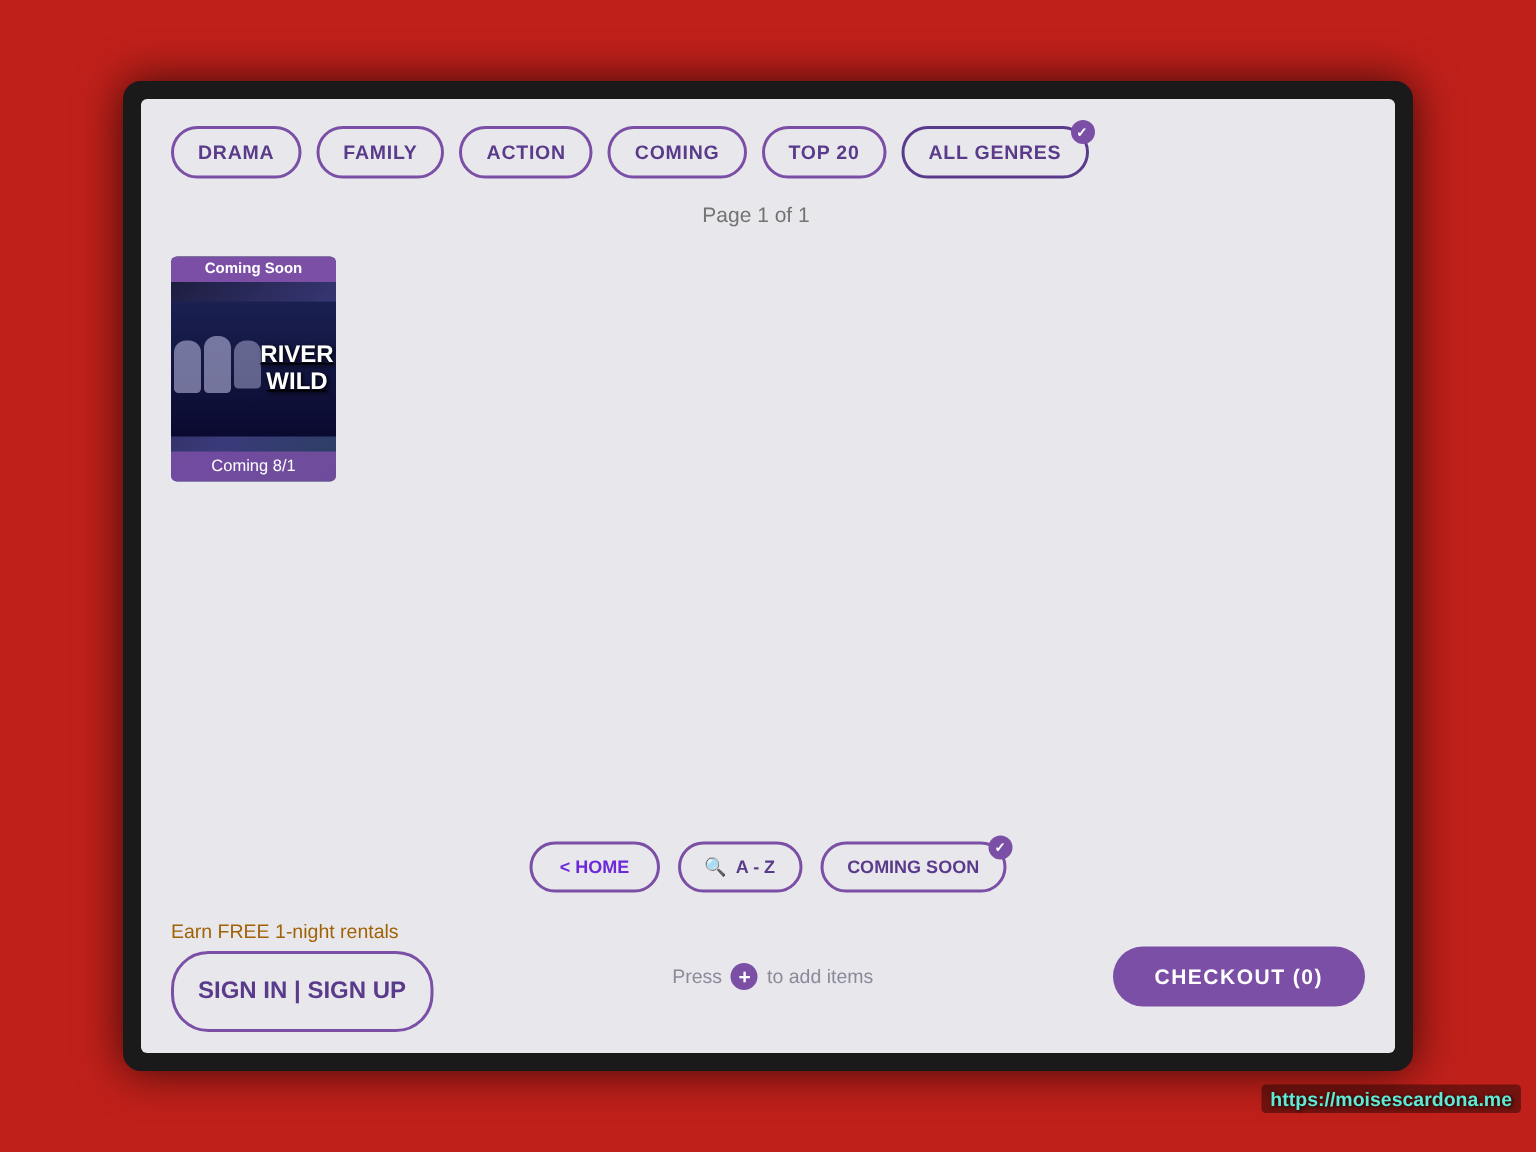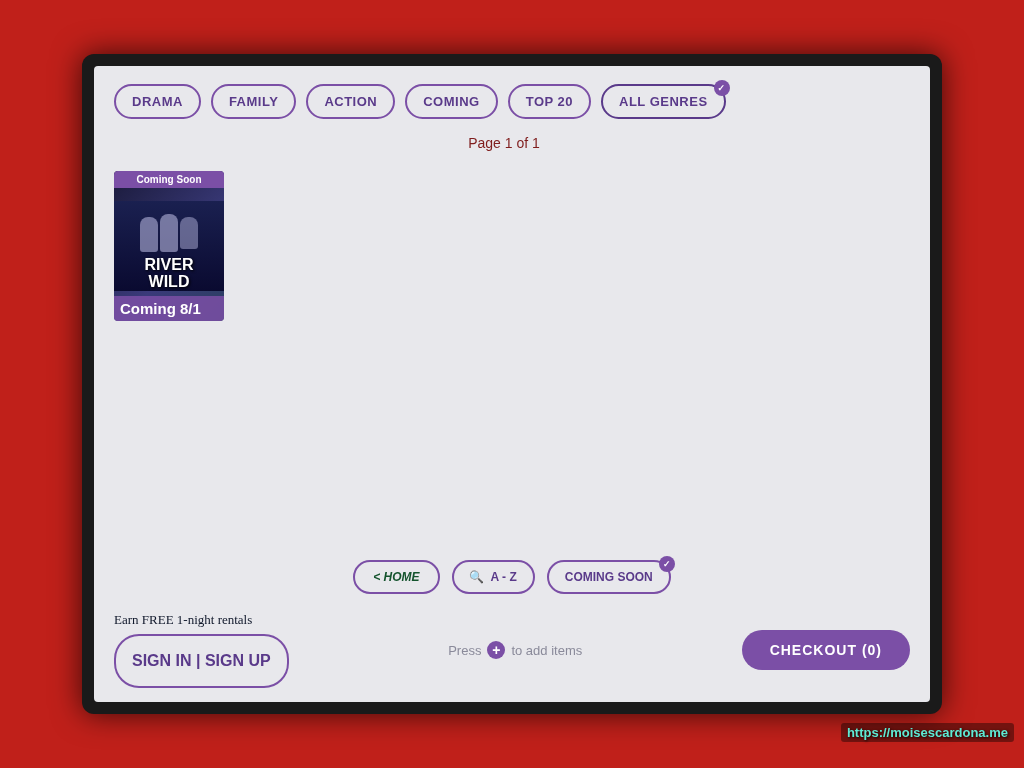--- a/index.html
+++ b/index.html
@@ -77,21 +77,21 @@
       display: flex;
       align-items: center;
       justify-content: center;
       color: white;
       font-size: 9px;
     }
 
     
     .page-info {
       text-align: center;
-      color: #7f1d1d;
+      color: #737373;
       font-size: 14px;
       padding: 4px 16px 10px 0;
     }
 
     
     .content-area {
       flex: 1;
       padding: 10px 20px;
       display: flex;
       flex-wrap: wrap;
@@ -133,22 +133,23 @@
       z-index: 2;
     }
 
     .coming-date-banner {
       position: absolute;
       bottom: 0;
       left: 0;
       right: 0;
       background: rgba(123, 79, 166, 0.85);
       color: white;
-      font-size: 15px;
-      font-weight: bold;
+      font-size: 11px;
+      font-weight: normal;
+      text-align: center;
       padding: 4px 6px;
       z-index: 2;
     }
 
     
     .bottom-nav {
       padding: 10px 20px;
       display: flex;
       align-items: center;
       justify-content: center;
@@ -184,45 +185,43 @@
       justify-content: center;
       color: white;
       font-size: 9px;
     }
 
     .home-btn {
       border: 2px solid #7b4fa6;
       border-radius: 25px;
       padding: 8px 18px;
       background: transparent;
-      color: #14532d;
+      color: #6d28d9;
       font-weight: bold;
       font-size: 12px;
       cursor: pointer;
-      font-style: italic;
     }
 
     
     .bottom-bar {
       padding: 8px 20px 14px 20px;
       display: flex;
       align-items: center;
       justify-content: space-between;
     }
 
     .left-bottom {
       display: flex;
       flex-direction: column;
       gap: 6px;
     }
 
     .earn-text {
-      color: #0f172a;
+      color: #a16207;
       font-size: 13px;
-      font-family: Liberation Serif, serif;
     }
 
     .sign-btns {
       border: 2px solid #7b4fa6;
       border-radius: 25px;
       padding: 16px 16px;
       background: transparent;
       color: #5a3a8a;
       font-weight: bold;
       font-size: 16px;
@@ -296,21 +295,21 @@
     <div class="page-info">
       <span>Page 1 of 1</span>
     </div>
 
     <div class="content-area">
 
       <div class="movie-card">
         <div class="movie-poster">
           <div class="coming-soon-banner">Coming Soon</div>
 
-          <div style="position:absolute; top:30px; left:0; right:0; bottom:30px; background: linear-gradient(to bottom, #1a2050, #0a0a30); display:flex; flex-direction:column; align-items:center; justify-content:flex-end;">
+          <div style="position:absolute; top:30px; left:0; right:0; bottom:30px; background: linear-gradient(to bottom, #1a2050, #0a0a30); display:flex; align-items:center; justify-content:center;text-decoration:underline;">
 
             <div style="display:flex; gap:2px; margin-bottom:4px;">
               <div style="width:18px; height:35px; background:rgba(180,180,220,0.6); border-radius:8px 8px 3px 3px;"></div>
               <div style="width:18px; height:38px; background:rgba(160,160,200,0.7); border-radius:8px 8px 3px 3px; margin-top:-3px;"></div>
               <div style="width:18px; height:32px; background:rgba(180,180,220,0.5); border-radius:8px 8px 3px 3px;"></div>
             </div>
             <div style="color:white; font-weight:900; font-size:16px; text-align:center; text-shadow:1px 1px 3px black; line-height:1.1;">
               RIVER<br>WILD
             </div>
           </div>

